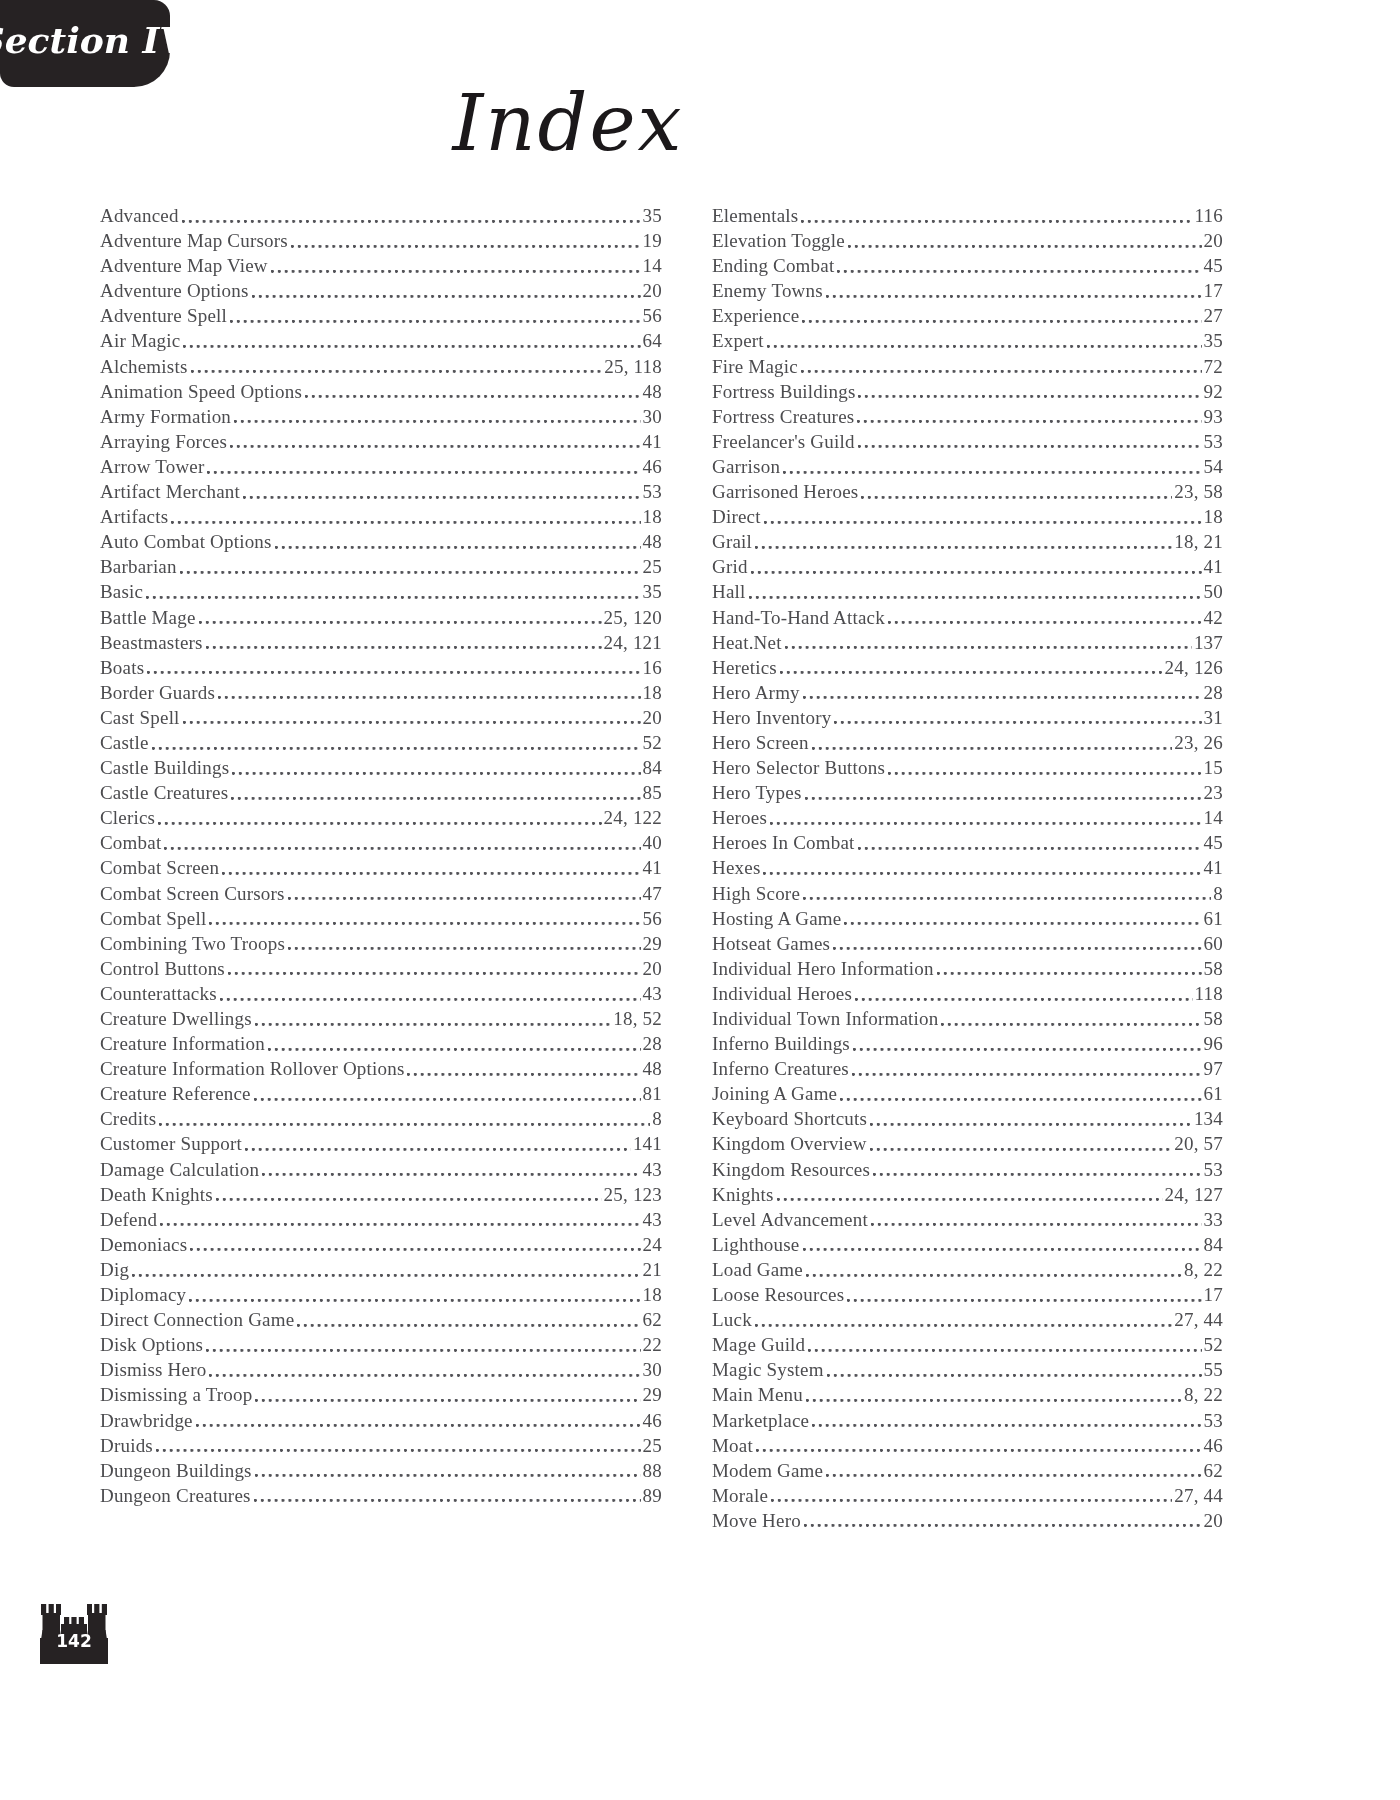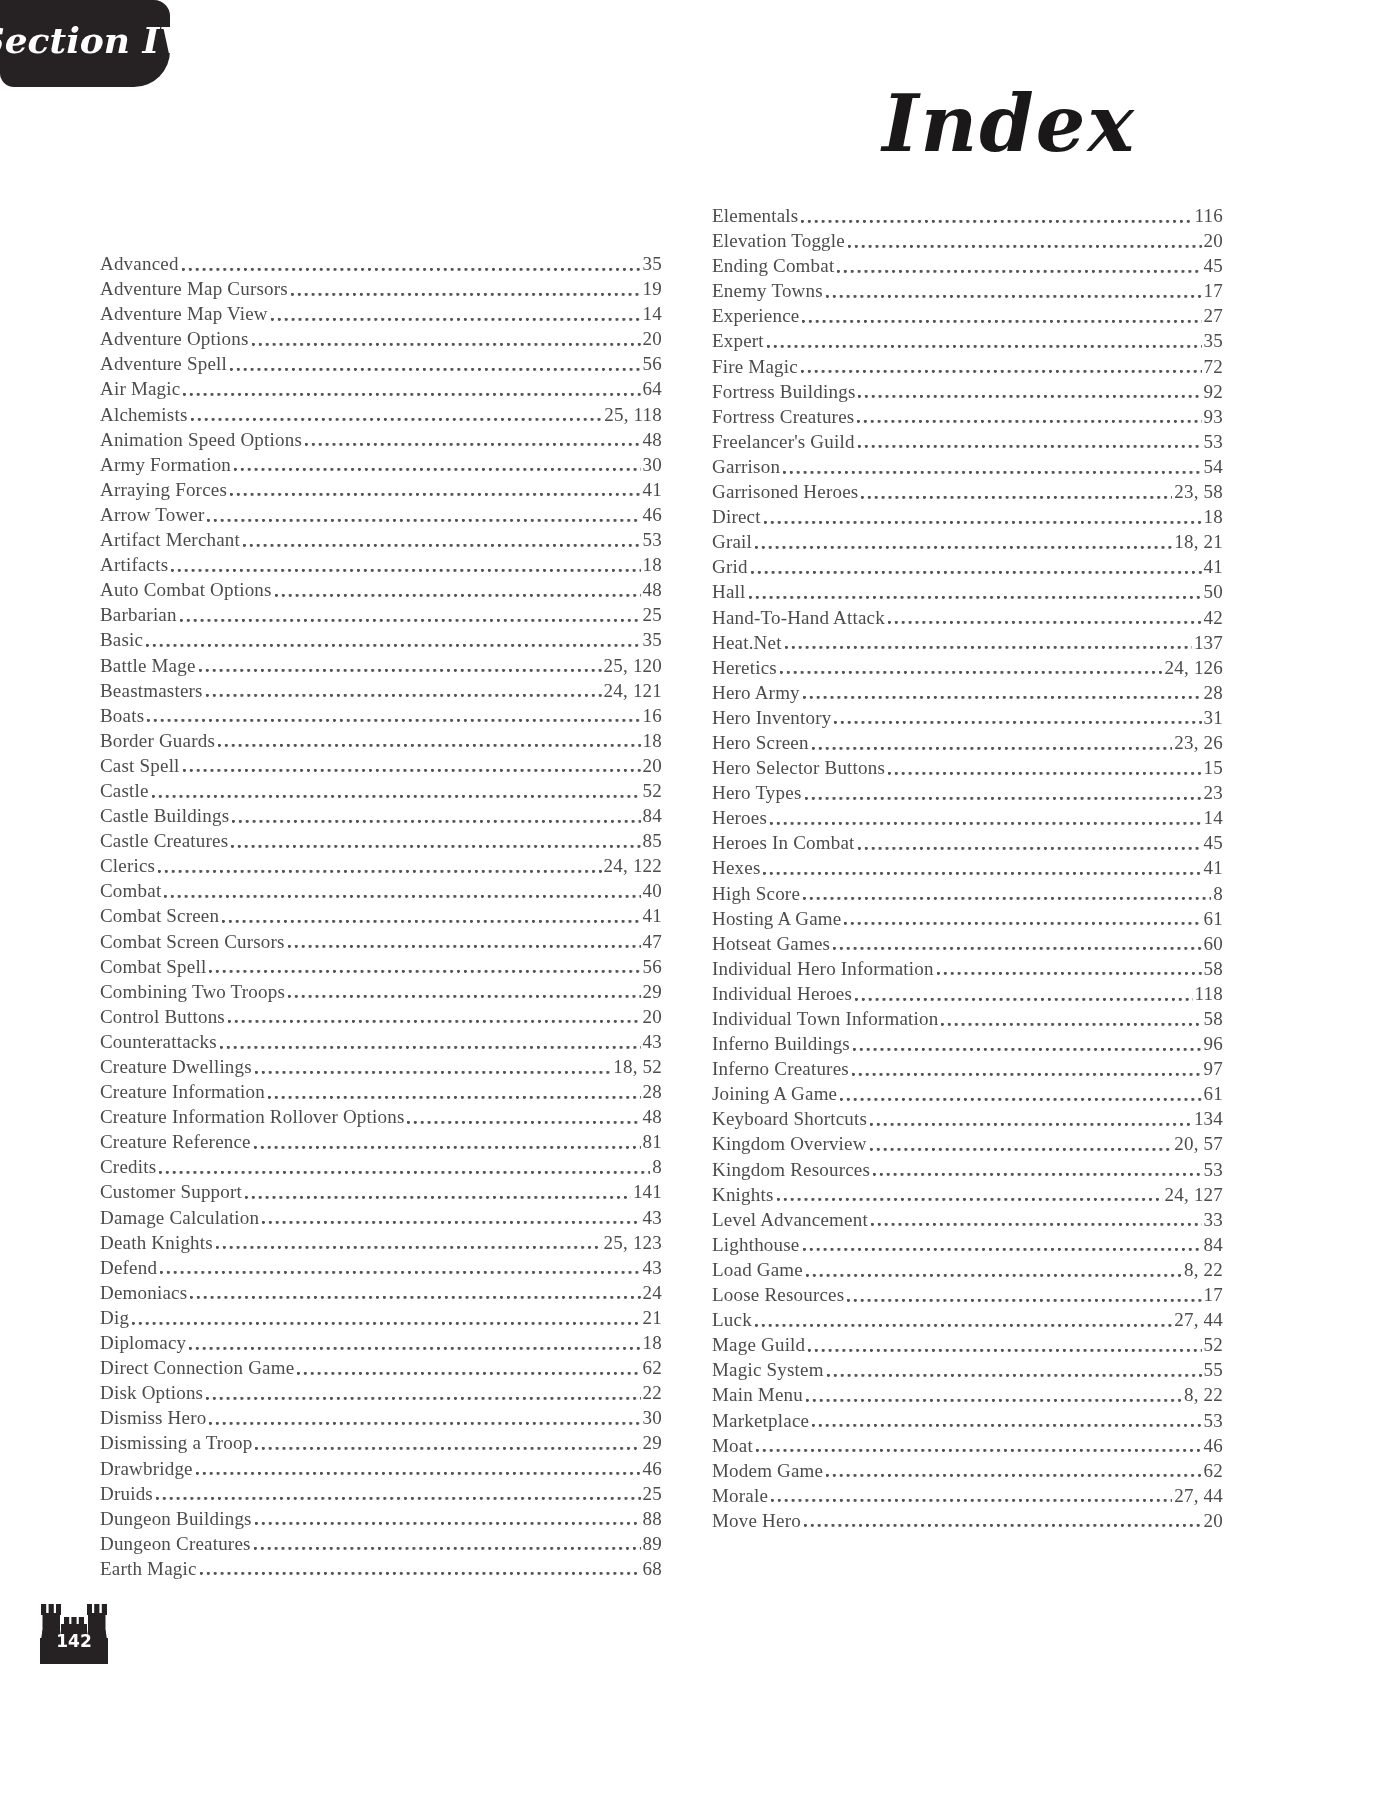--- a/index.html
+++ b/index.html
@@ -42,35 +42,35 @@
     white-space: nowrap;
   }
 
   
   .page-title {
     position: absolute;
     top: 78px;
     left: 0;
     width: 1136px;
     margin: 0;
-    text-align: right;
+    text-align: center;
     font-family: "DejaVu Serif", serif;
     font-style: italic;
-    font-weight: bold;
+    font-weight: normal;
     font-size: 78px;
     letter-spacing: 2px;
     color: #1b181a;
   }
 
   
   .col {
     position: absolute;
     top: 203px;
   }
-  .col-left  { left: 100px; width: 562px; margin-top: 48px; }
+  .col-left  { left: 100px; width: 562px; }
   .col-right { left: 712px; width: 511px; }
 
   .entry {
     display: flex;
     height: 25.1px;
     font-size: 19px;
     line-height: 25.1px;
     color: #4c4c4f;
     letter-spacing: 0.2px;
     white-space: nowrap;
@@ -387,25 +387,20 @@
       <div class="entry">
         <span class="term">Dungeon Buildings</span>
         <span class="dots"></span>
         <span class="pg">88</span>
       </div>
       <div class="entry">
         <span class="term">Dungeon Creatures</span>
         <span class="dots"></span>
         <span class="pg">89</span>
       </div>
-      <div class="entry">
-        <span class="term">Earth Magic</span>
-        <span class="dots"></span>
-        <span class="pg">68</span>
-      </div>
     </div>
 
   <div class="col col-right">
       <div class="entry">
         <span class="term">Elementals</span>
         <span class="dots"></span>
         <span class="pg">116</span>
       </div>
       <div class="entry">
         <span class="term">Elevation Toggle</span>

